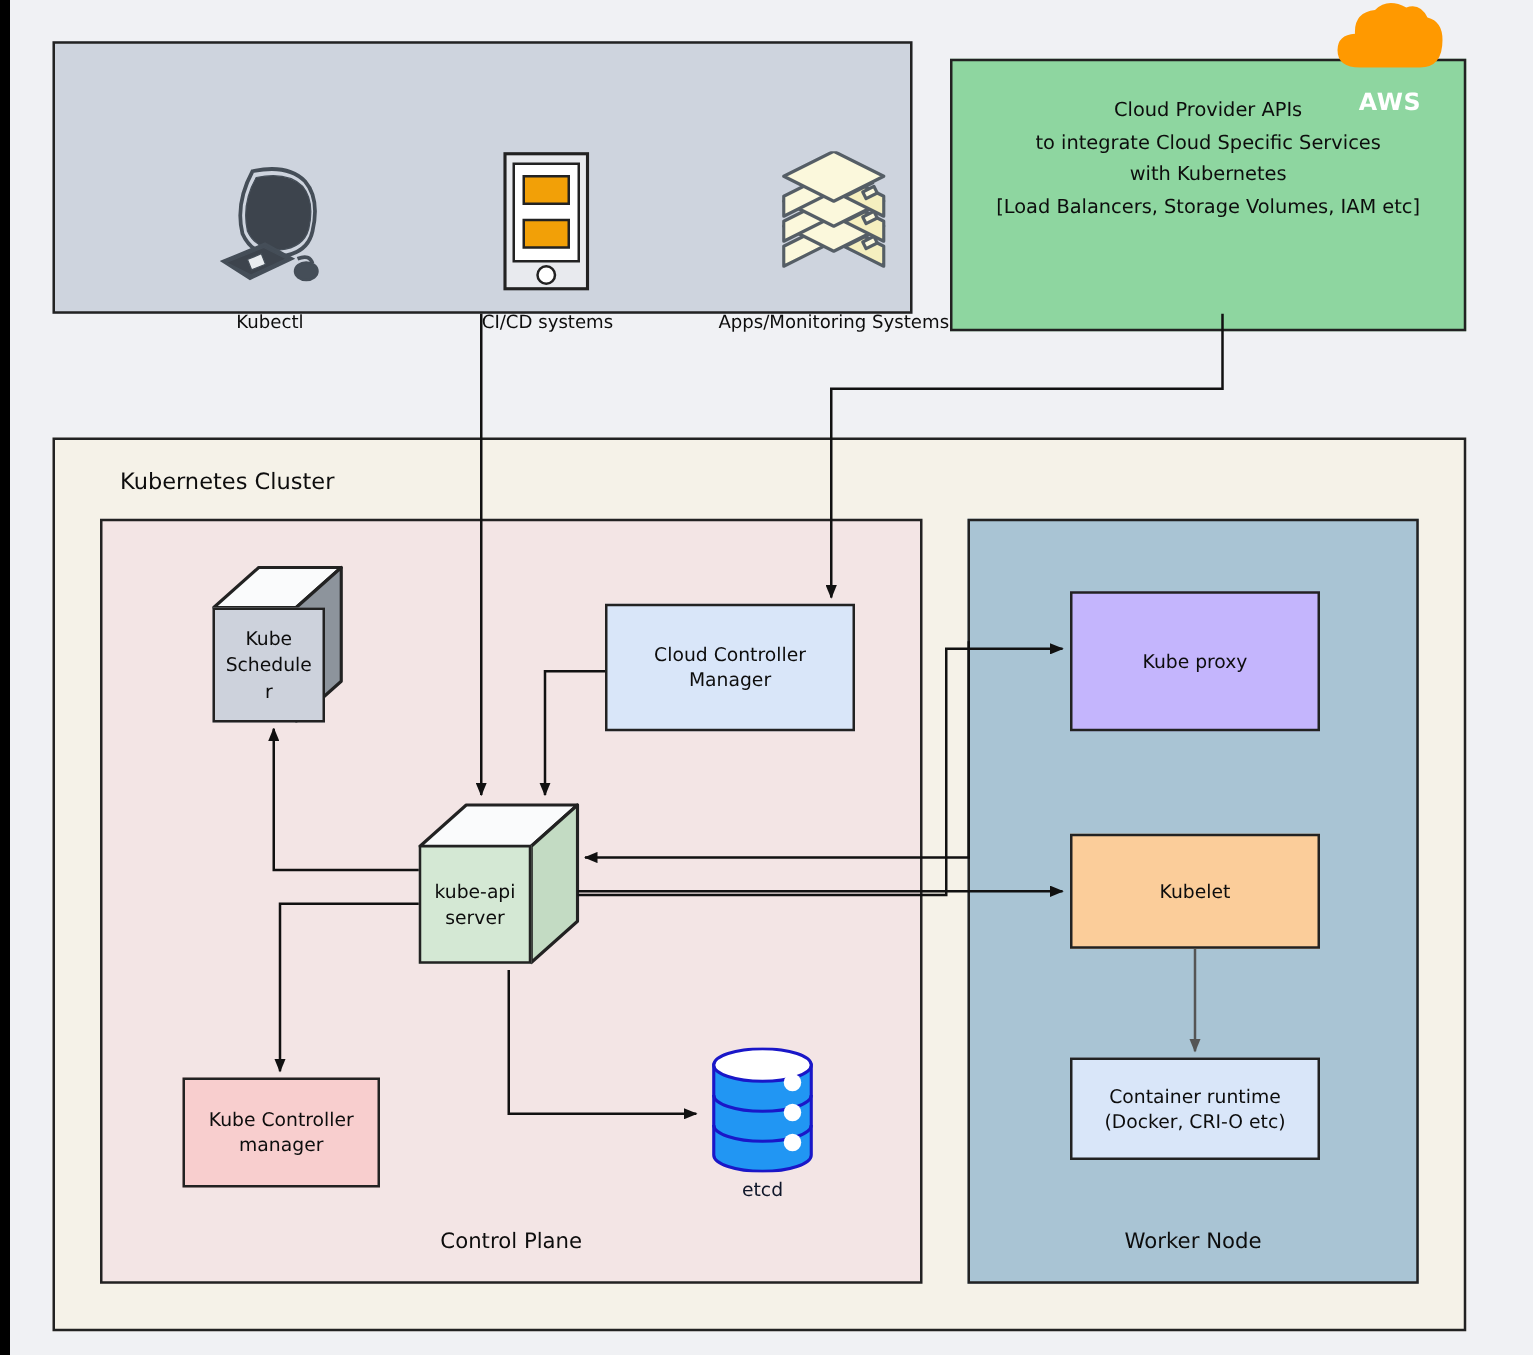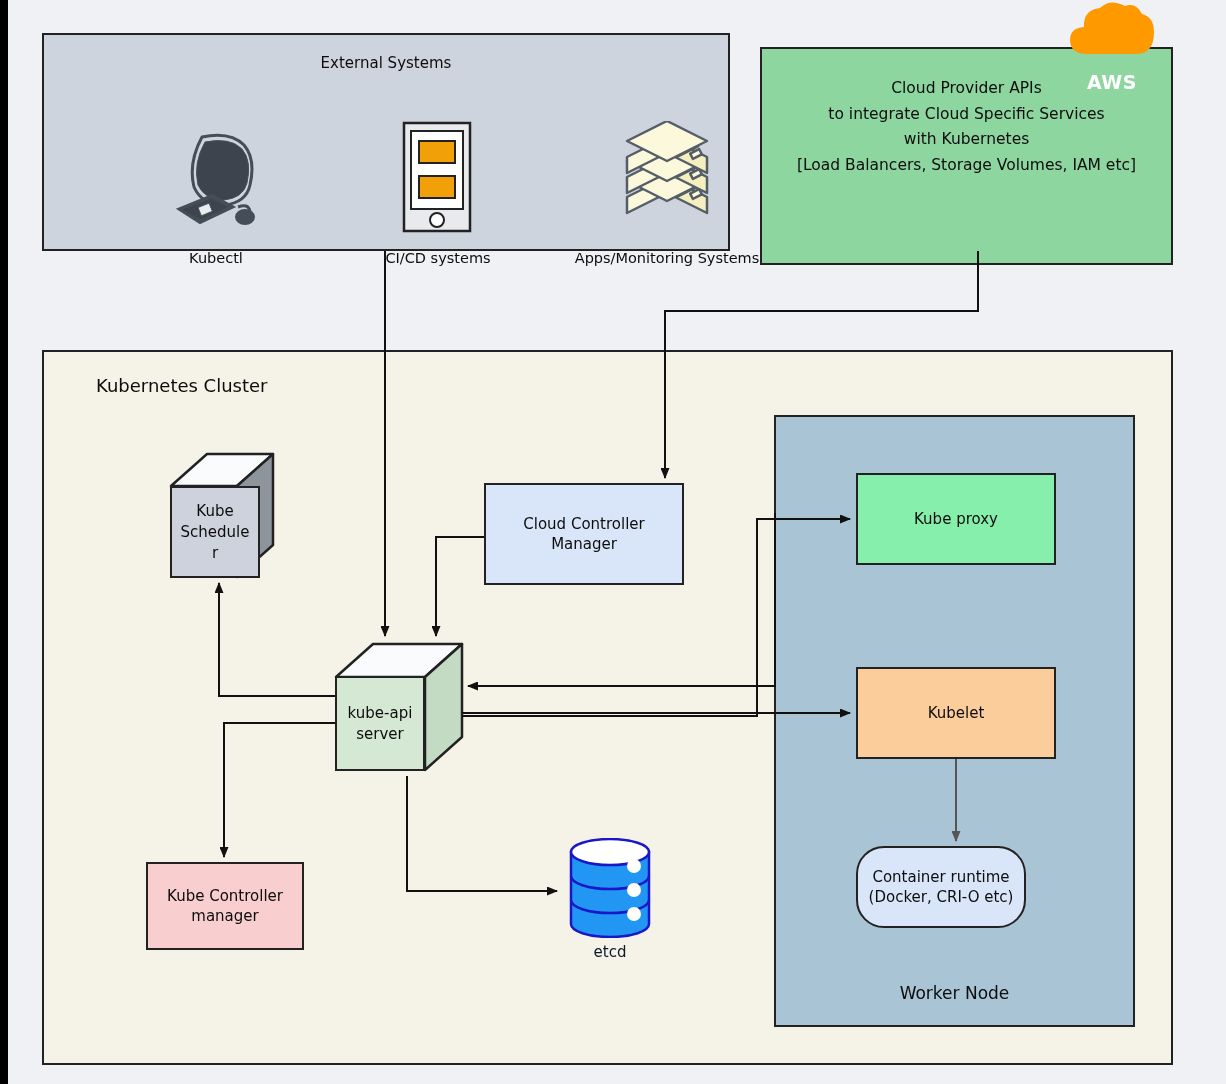--- a/index.html
+++ b/index.html
@@ -85,30 +85,30 @@
   
   #cloud-controller-manager {
     left: 484px; top: 483px; width: 200px; height: 102px;
     background: #d9e6f9; font-size: 15px;
   }
   #kube-controller-manager {
     left: 146px; top: 862px; width: 158px; height: 88px;
     background: #f8cece; font-size: 15px;
   }
   #kube-proxy {
-    left: 856px; top: 473px; width: 200px; height: 92px;
-    background: #86efac; font-size: 15px;
+    left: 856px; top: 473px; width: 200px; height: 112px;
+    background: #c4b5fd; font-size: 15px;
   }
   #kubelet {
     left: 856px; top: 667px; width: 200px; height: 92px;
     background: #fbcd9a; font-size: 15px;
   }
   #container-runtime {
-    left: 856px; top: 846px; width: 170px; height: 82px;
-    background: #d9e6f9; font-size: 15px; border-radius: 28px;
+    left: 856px; top: 846px; width: 200px; height: 82px;
+    background: #d9e6f9; font-size: 15px;
   }
 
   
   .cube { position: absolute; }
   .cube .front {
     position: absolute; left: 0; bottom: 0;
     border: 2px solid #222; display: flex;
     align-items: center; justify-content: center;
     text-align: center; line-height: 1.4;
     color: #0d0d0d;
@@ -155,21 +155,20 @@
   #wires { position: absolute; left: 0; top: 0; width: 1226px; height: 1084px; pointer-events: none; }
 </style>
 </head>
 <body>
 
 <div id="canvas">
 
   <div class="left-strip"></div>
 
   <div class="box" id="external-systems">
-    <div id="external-title">External Systems</div>
 
     <div class="ext-icon" id="kubectl-icon">
       <svg width="92" height="98" viewBox="0 0 92 98">
         <g fill="#454e58" stroke="#454e58" stroke-width="1">
           <path d="M30 4 Q58 -2 72 12 Q84 26 78 52 Q74 70 52 72 Q30 72 22 54 Q16 30 30 4 Z" fill="none" stroke-width="3"></path>
           <path d="M33 9 Q58 4 70 16 Q80 28 75 50 Q71 65 52 67 Q33 67 26 52 Q21 30 33 9 Z" fill="#3d444d"></path>
           <path d="M48 70 L50 80 L40 80 Z" fill="#454e58"></path>
           <path d="M6 76 L40 62 L62 74 L28 90 Z" fill="#454e58" stroke-width="2"></path>
           <path d="M9 77 L39 65 L57 74 L29 87 Z" fill="#3d444d"></path>
           <rect x="27" y="72" width="12" height="9" fill="#e9ecef" transform="rotate(-22 33 76)"></rect>
@@ -233,20 +232,23 @@
     <svg width="88" height="55" viewBox="0 0 88 55">
       <path d="M20 52 Q2 52 2 38 Q2 26 16 25 Q15 8 32 6 Q42 -4 57 4 Q68 0 74 12 Q86 15 86 30 Q86 52 68 52 Z" fill="#ff9900"></path>
     </svg>
     <div id="aws-text">AWS</div>
   </div>
 
   <div class="box" id="k8s-cluster">
     <div id="k8s-cluster-label">Kubernetes Cluster</div>
   </div>
 
+  <div class="box" id="control-plane">
+    <div id="control-plane-label">Control Plane</div>
+  </div>
 
   <div class="box" id="worker-node">
     <div id="worker-node-label">Worker Node</div>
   </div>
 
   <div class="cube" id="kube-scheduler">
     <svg width="130" height="125" viewBox="0 0 130 125">
       <path d="M1 33 L37 1 L103 1 L67 33 Z" fill="#fafbfc" stroke="#222" stroke-width="2.5" stroke-linejoin="round"></path>
       <path d="M67 33 L103 1 L103 92 L67 124 Z" fill="#8d949c" stroke="#222" stroke-width="2.5" stroke-linejoin="round"></path>
     </svg>

